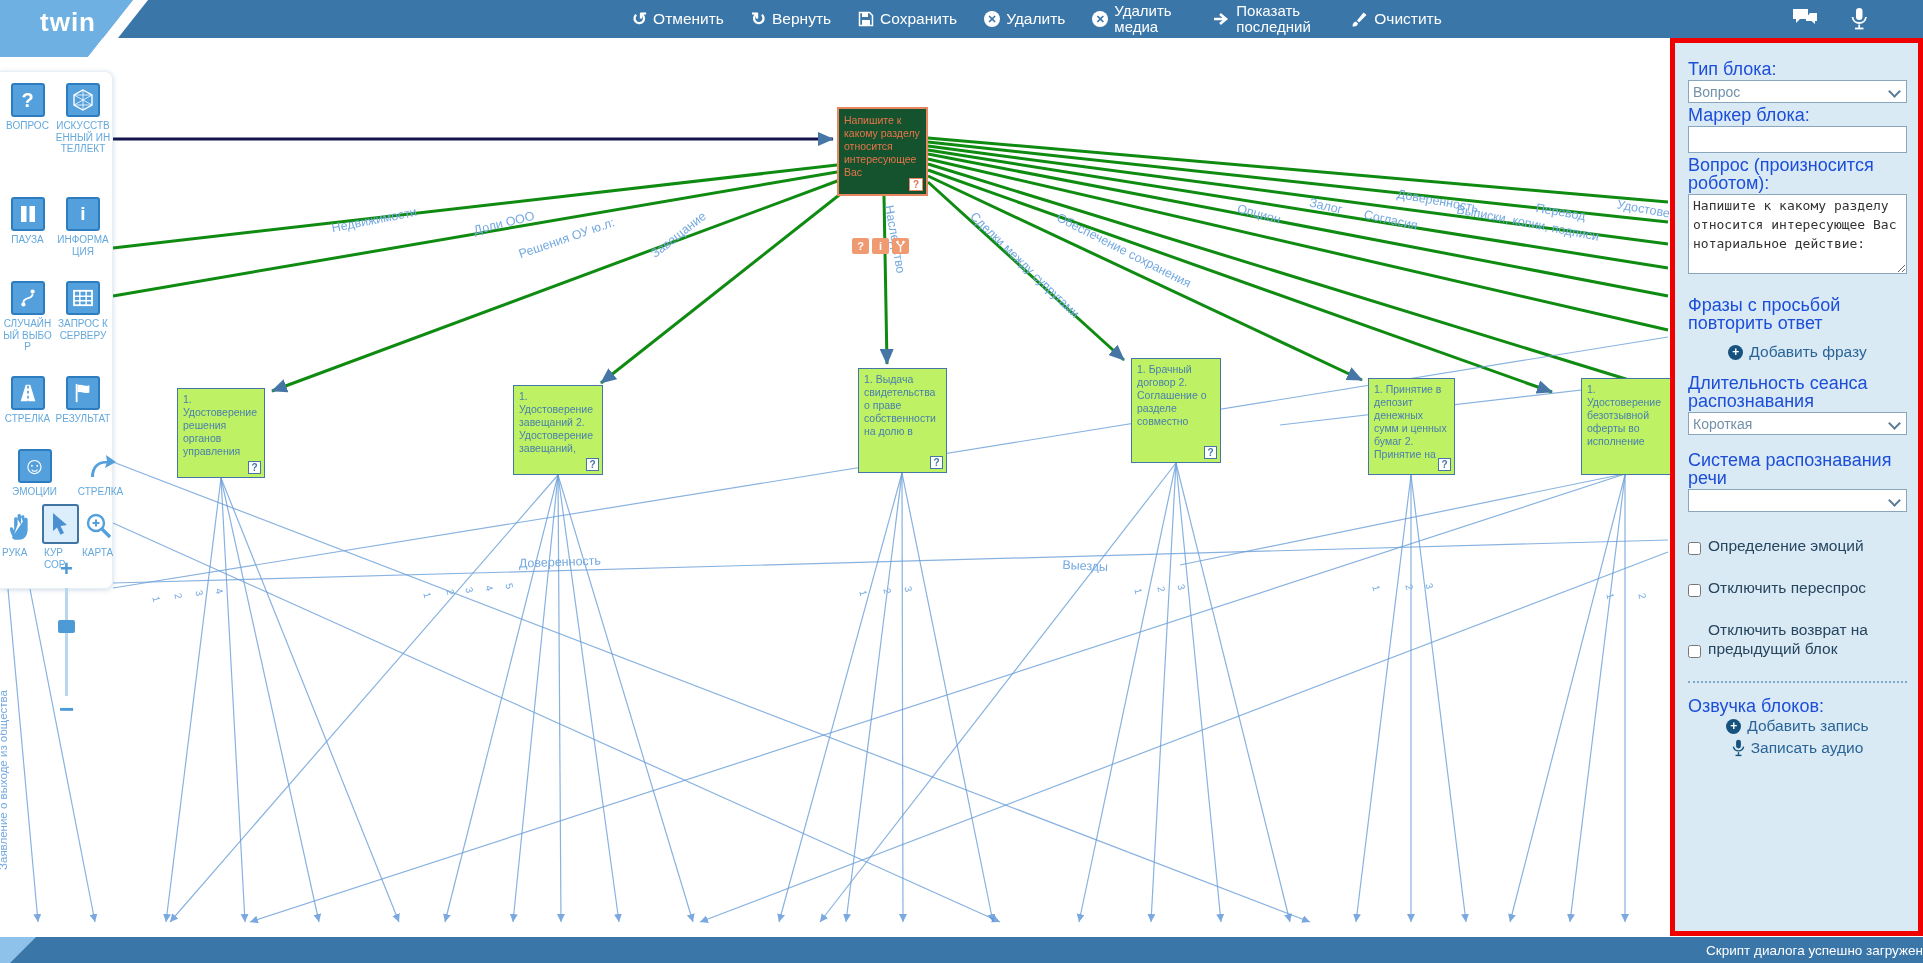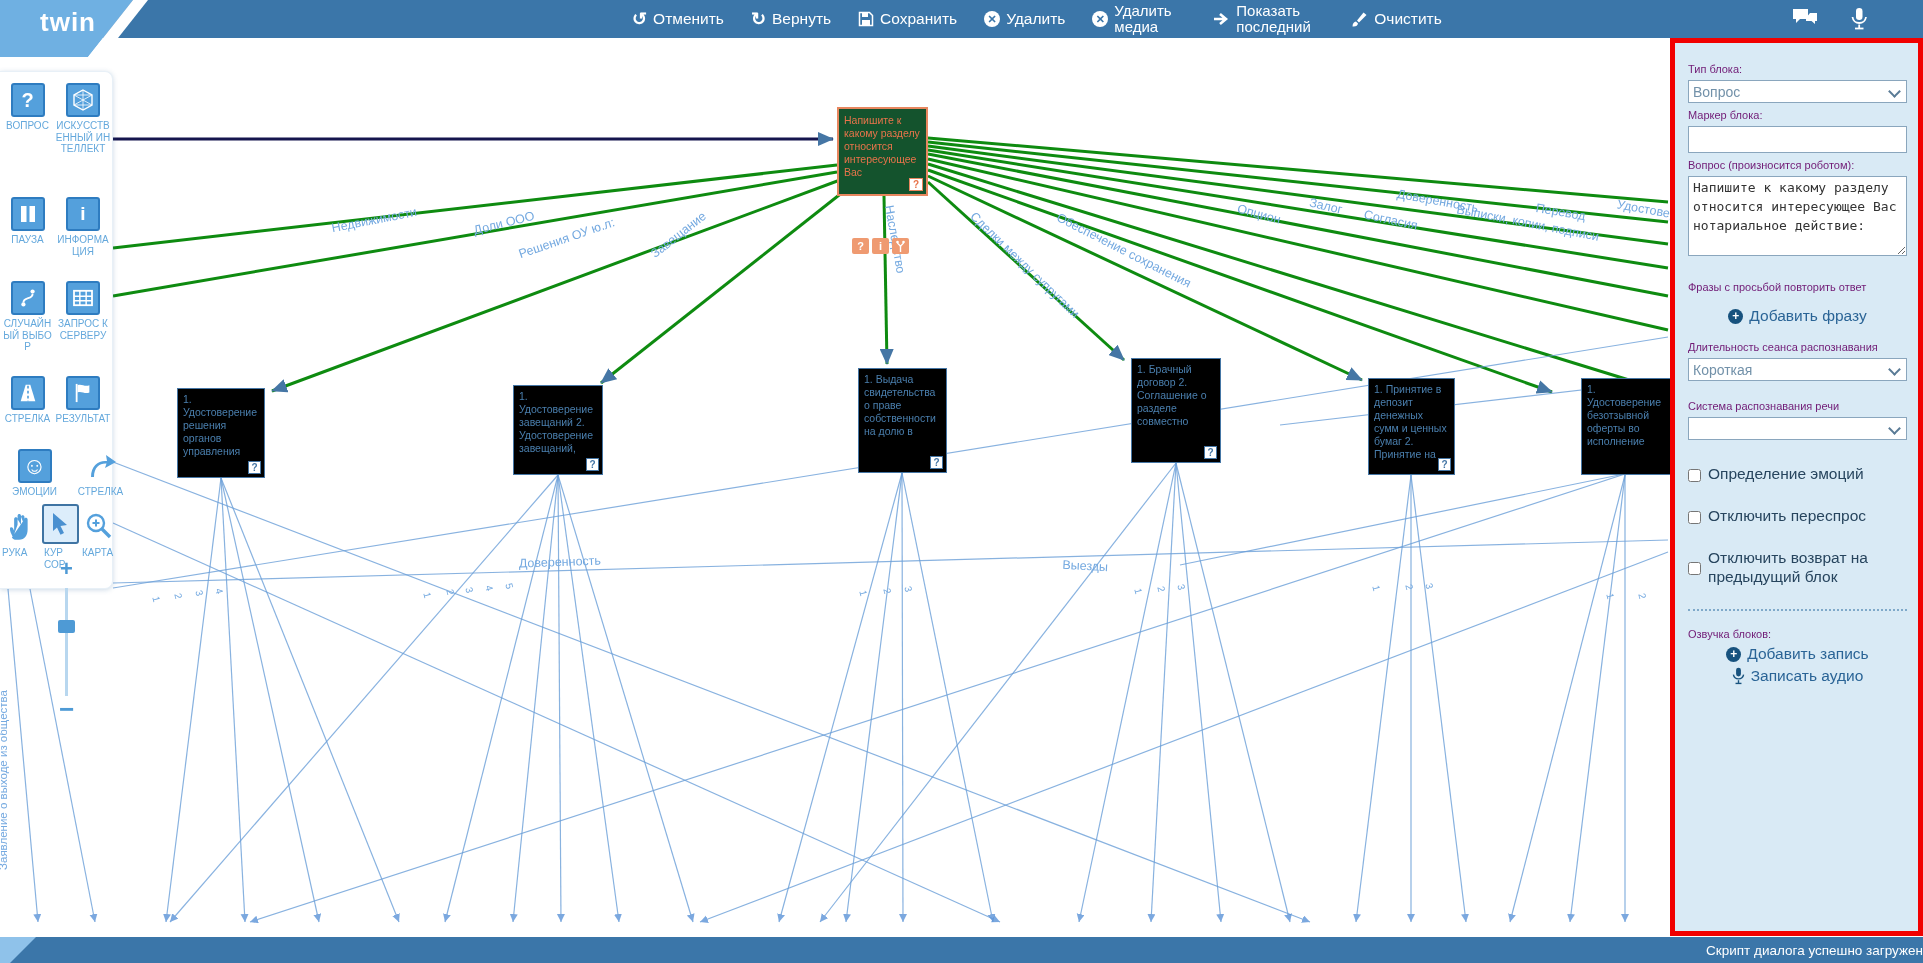--- a/index.html
+++ b/index.html
@@ -24,21 +24,21 @@
   .circle-x { width:16px; height:16px; border-radius:50%; background:#fff; color:#3b76a9;
     font-size:11px; font-weight:bold; display:inline-flex; align-items:center;
     justify-content:center; line-height:16px; }
   .hdr-icons { position:absolute; right:55px; top:7px; display:flex; gap:32px; z-index:12; }
   .hdr-icons svg { cursor:pointer; }
   
   #canvas { position:absolute; left:0; top:38px; width:1923px; height:899px;
     background:#fff; z-index:1; }
   #edges { position:absolute; left:0; top:0; z-index:1; }
   .elabel { fill:#74a9e0; font-family:"Liberation Sans",sans-serif; }
-  .flow-node { position:absolute; background:#000000; border:1.5px solid #4576a5;
+  .flow-node { position:absolute; background:#bef264; border:1.5px solid #4576a5;
     color:#4a7fae; font-size:10.5px; line-height:13px; padding:4px 5px; z-index:2;
     cursor:pointer; }
   .flow-node .badge { position:absolute; right:3px; bottom:3px; width:13px; height:13px;
     border:1.5px solid #4576a5; color:#4576a5; font-size:10px; font-weight:bold;
     text-align:center; line-height:11px; background:#fff; }
   .root-node { position:absolute; background:#14532d; border:2px solid #e8875f;
     color:#e8744b; font-size:10.5px; line-height:13px; padding:5px; z-index:2; cursor:pointer; }
   .root-node .badge { position:absolute; right:3px; bottom:3px; width:14px; height:13px;
     border:1.5px solid #e8875f; color:#e8744b; font-size:10px; font-weight:bold;
     text-align:center; line-height:11px; background:#fff; }
@@ -61,42 +61,42 @@
   .zoomctl { position:absolute; z-index:5; color:#4e9ad5; font-weight:bold;
     text-align:center; cursor:pointer; }
   .ztrack { position:absolute; left:65px; top:588px; width:3px; height:108px;
     background:#b8d7ef; z-index:5; }
   .zhandle { position:absolute; left:58px; top:620px; width:17px; height:13px;
     background:#4e9ad5; border-radius:2px; z-index:6; cursor:pointer; }
   
   .panel { position:absolute; left:1670px; top:38px; width:253px; height:898px;
     background:#d9eaf5; border:5px solid #f10000; z-index:6; padding:17px 11px 0 13px;
     color:#27455e; }
-  .fl { display:block; font-size:11px; line-height:18px; color:#701a75; }
+  .fl { display:block; font-size:18px; line-height:18px; color:#1d4ed8; }
   .selwrap { position:relative; margin:2px 0 3px 0; }
   .selwrap select { width:100%; height:23px; border:1px solid #8aa6bd; background:#fff;
     color:#7291a9; font-size:14px; padding:0 4px; appearance:none; -webkit-appearance:none;
     font-family:"Liberation Sans",sans-serif; }
   .selwrap::after { content:""; position:absolute; right:8px; top:7px; width:7px; height:7px;
     border-right:2px solid #5a7band; border-right:2px solid #5a7b96; border-bottom:2px solid #5a7b96;
     transform:rotate(45deg); pointer-events:none; }
   .panel input[type=text] { width:100%; height:27px; border:1px solid #8aa6bd;
     background:#fff; margin:2px 0 3px 0; padding:0 5px; font-size:14px; }
   .panel textarea { width:100%; height:80px; border:1px solid #8aa6bd; background:#fff;
     margin-top:2px; font-family:"DejaVu Sans Mono",monospace; font-size:13px;
     line-height:19px; color:#333; padding:1px 4px; resize:both; }
   .panel textarea::-webkit-scrollbar { width:13px; }
   .panel textarea::-webkit-scrollbar-track { background:#f0f0f0; }
   .panel textarea::-webkit-scrollbar-thumb { background:#c9c9c9; }
   .plink { display:flex; align-items:center; justify-content:center; gap:6px;
     color:#2a6496; font-size:15.5px; cursor:pointer; }
   .plus-ico { width:15px; height:15px; border-radius:50%; background:#17527e; color:#fff;
     font-size:12px; font-weight:bold; display:inline-flex; align-items:center;
     justify-content:center; line-height:15px; }
-  .cbrow { display:flex; align-items:center; gap:7px; font-size:15.5px;
+  .cbrow { display:flex; align-items:flex-end; gap:7px; font-size:15.5px;
     line-height:19px; margin-bottom:23px; cursor:pointer; }
   .cbrow input { margin-top:3px; width:13px; height:13px; }
   .pdivider { border:none; border-top:2px dotted #7fa9c9; margin:0 0 14px 0; }
   
   .statusbar { position:absolute; left:0; top:937px; width:1923px; height:26px;
     background:#3b76a9; z-index:10; display:flex; align-items:center; justify-content:flex-end; }
   .statusbar span { color:#fff; font-size:13.5px; }
   .foot-wedge { position:absolute; left:0; top:937px; width:38px; height:26px;
     background:#8fc2ea; clip-path:polygon(0 0,36px 0,10px 26px,0 26px); z-index:11; }
 </style>

